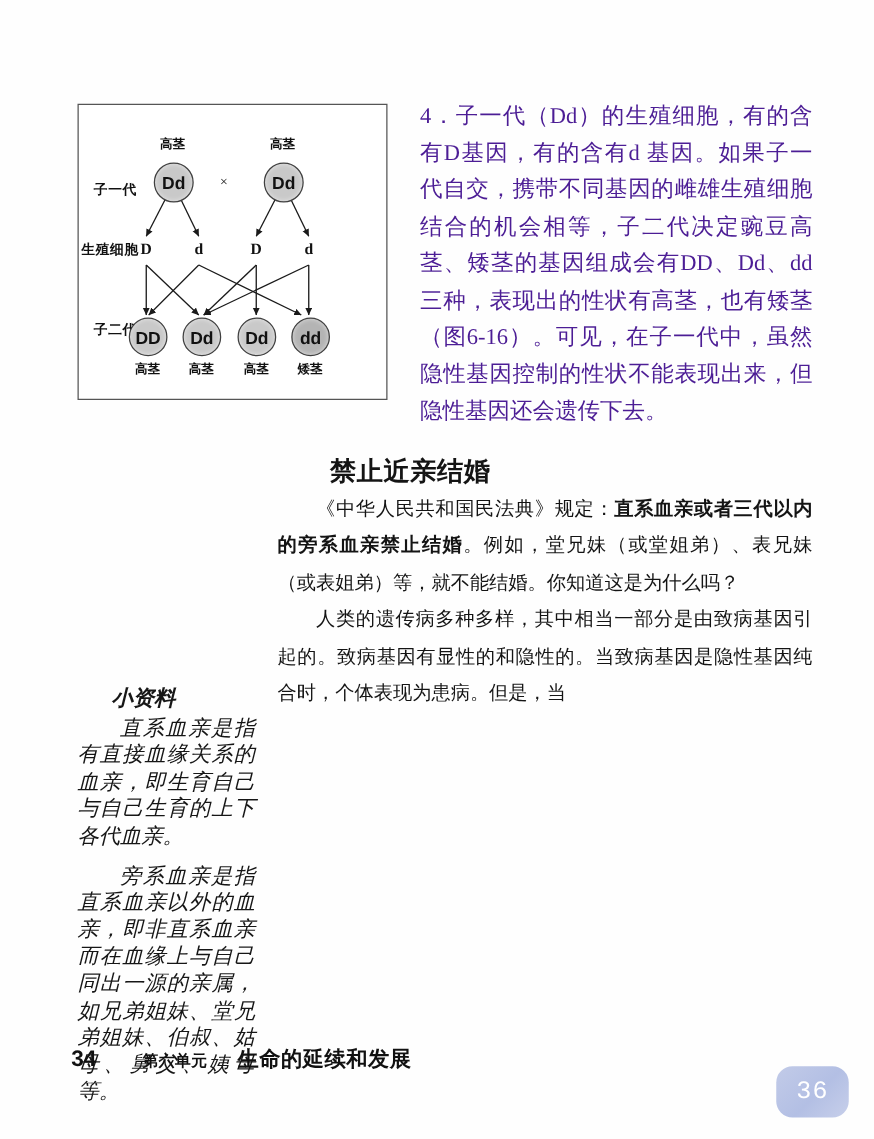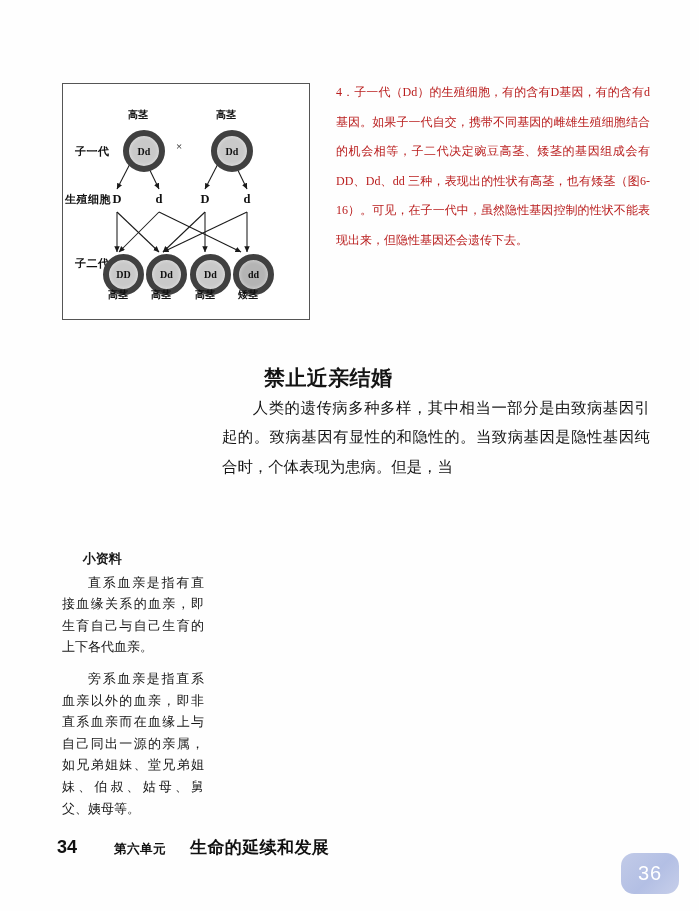--- a/index.html
+++ b/index.html
@@ -58,26 +58,26 @@
     color: #111;
     font-family: "Liberation Serif", "DejaVu Serif", serif;
     text-align: center;
   }
   .circle {
     position: absolute;
     border-radius: 50%;
     display: flex;
     align-items: center;
     justify-content: center;
-    font-size: 10px;
-    font-weight: 700;
-    color: #111;
-    font-family: Liberation Serif, serif;
+    font-size: 14px;
+    font-weight: 700;
+    color: #111;
+    font-family: Liberation Sans, sans-serif;
     background: #c9c9c9;
-    border: 6px solid #404040;
+    border: 1px solid #404040;
     box-shadow: inset 0 0 4px rgba(255,255,255,0.55);
   }
   .circle.dark { background: #b4b4b4; }
   .cross-sign {
     position: absolute;
     font-size: 11px;
     color: #111;
   }
   #fig-arrows { position: absolute; left: 0; top: 0; }
 
@@ -92,25 +92,25 @@
     letter-spacing: 0.3px;
     white-space: nowrap;
   }
 
   
   #right-column {
     position: absolute;
     left: 336px;
     top: 78px;
     width: 314px;
-    font-size: 12px;
+    font-size: 18px;
     line-height: 29.5px;
     text-align: justify;
     text-justify: inter-ideograph;
-    color: #b91c1c;
+    color: #4c1d95;
   }
 
   
   #body-column {
     position: absolute;
     left: 222px;
     top: 352px;
     width: 428px;
     font-size: 15.4px;
     line-height: 29.5px;
@@ -129,26 +129,27 @@
     font-family: "Liberation Sans", "DejaVu Sans", sans-serif;
     letter-spacing: 0.4px;
   }
 
   
   #sidebar-note {
     position: absolute;
     left: 62px;
     top: 548px;
     width: 142px;
-    font-size: 13px;
+    font-size: 17px;
     line-height: 21.6px;
     color: #161616;
     font-family: "Liberation Serif", "DejaVu Serif", serif;
     text-align: justify;
     text-justify: inter-ideograph;
+    font-style: italic;
   }
   #sidebar-note .sb-title {
     font-weight: 700;
     text-indent: 1.6em;
     margin: 0 0 2px 0;
   }
   #sidebar-note .sb-para {
     margin: 0;
     text-indent: 2em;
   }
@@ -192,21 +193,21 @@
     width: 58px;
     height: 41px;
     border-radius: 13px;
     background: linear-gradient(135deg, #c2cbe8 0%, #b3bfe4 55%, #c7cfea 100%);
     display: flex;
     align-items: center;
     justify-content: center;
     color: #ffffff;
     font-size: 20px;
     font-weight: 500;
-    font-family: Liberation Sans, sans-serif;
+    font-family: Liberation Mono, monospace;
     letter-spacing: 1px;
   }
 </style>
 </head>
 <body>
 
 <div class="page">
 
   <div id="figure-box">
     <div class="fig-inner">
@@ -266,20 +267,21 @@
     </div>
   </div>
 
 
   <div id="right-column">
     <p class="para noindent">4．子一代（Dd）的生殖细胞，有的含有D基因，有的含有d 基因。如果子一代自交，携带不同基因的雌雄生殖细胞结合的机会相等，子二代决定豌豆高茎、矮茎的基因组成会有DD、Dd、dd 三种，表现出的性状有高茎，也有矮茎（图6-16）。可见，在子一代中，虽然隐性基因控制的性状不能表现出来，但隐性基因还会遗传下去。</p>
   </div>
 
   <div id="body-column">
     <p class="section-heading">禁止近亲结婚</p>
+    <p class="para"><span>《中华人民共和国民法典》规定：</span><span class="bold-run">直系血亲或者三代以内的旁系血亲禁止结婚</span><span>。例如，堂兄妹（或堂姐弟）、表兄妹（或表姐弟）等，就不能结婚。你知道这是为什么吗？</span></p>
     <p class="para">人类的遗传病多种多样，其中相当一部分是由致病基因引起的。致病基因有显性的和隐性的。当致病基因是隐性基因纯合时，个体表现为患病。但是，当</p>
   </div>
 
   <div id="sidebar-note">
     <p class="sb-title">小资料</p>
     <p class="sb-para">直系血亲是指有直接血缘关系的血亲，即生育自己与自己生育的上下各代血亲。</p>
     <p class="sb-para">旁系血亲是指直系血亲以外的血亲，即非直系血亲而在血缘上与自己同出一源的亲属，如兄弟姐妹、堂兄弟姐妹、伯叔、姑母、舅父、姨母等。</p>
   </div>
 
   <div id="footer">

